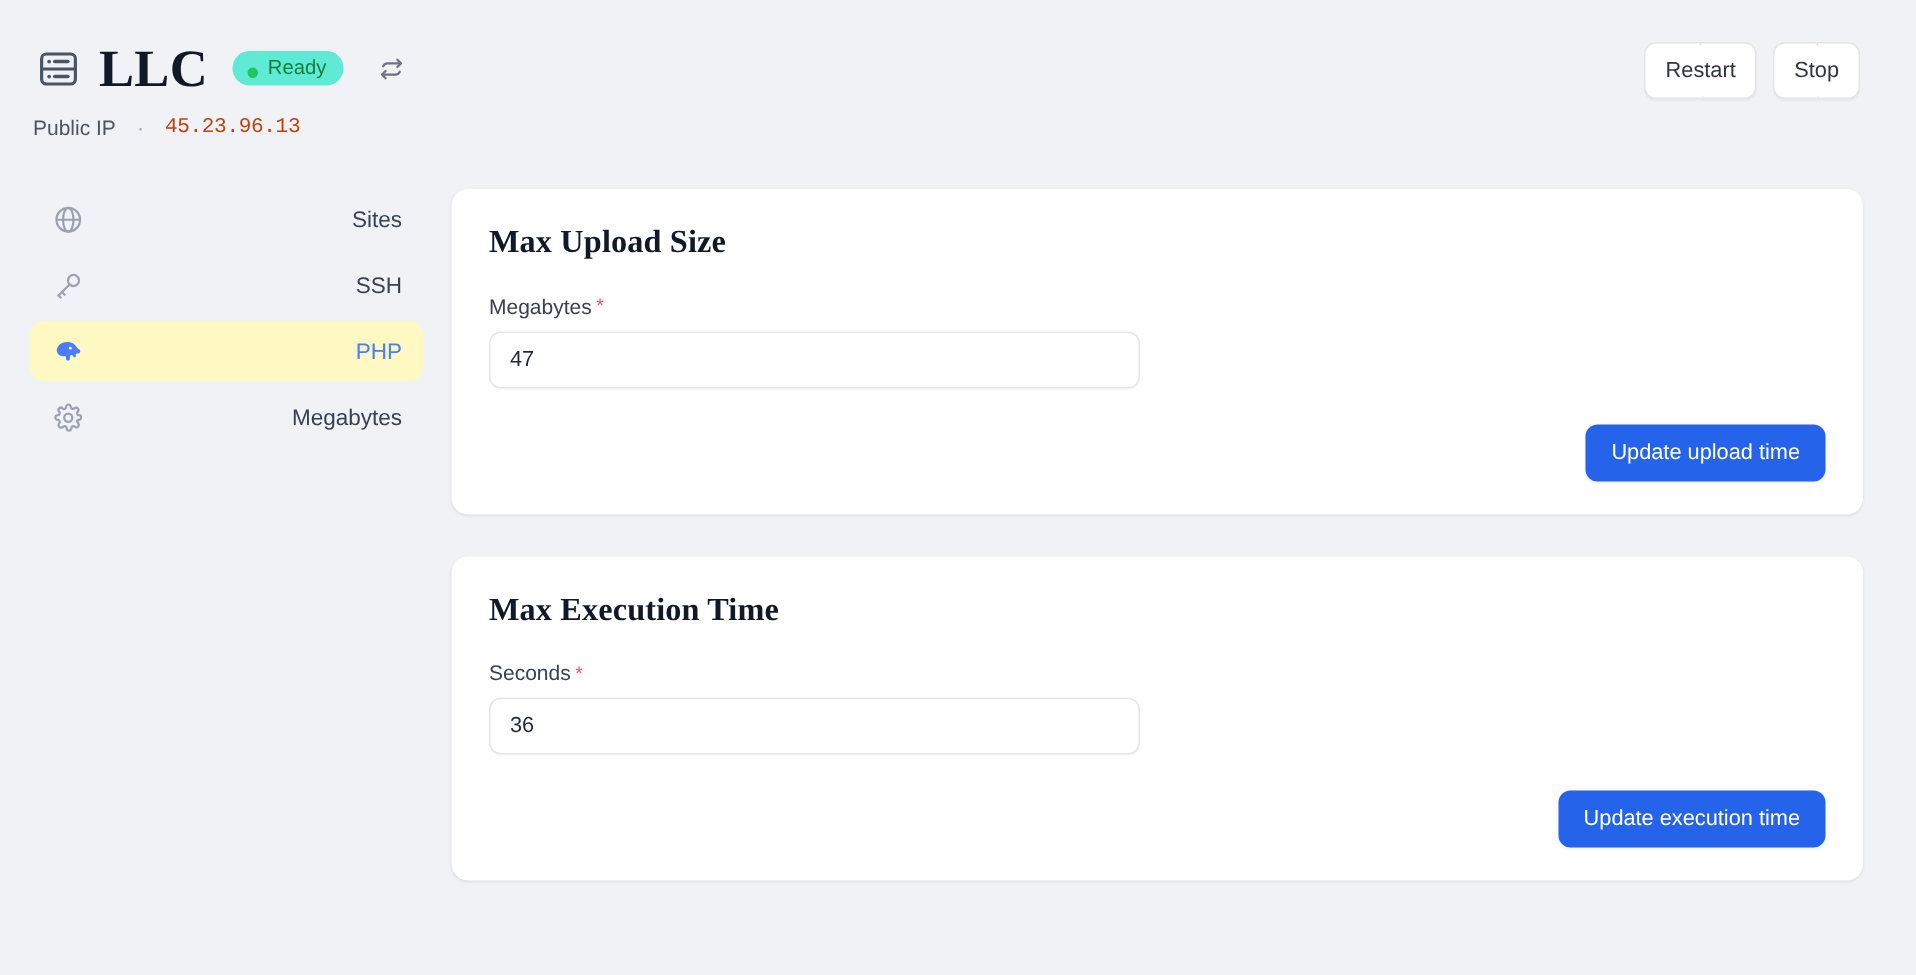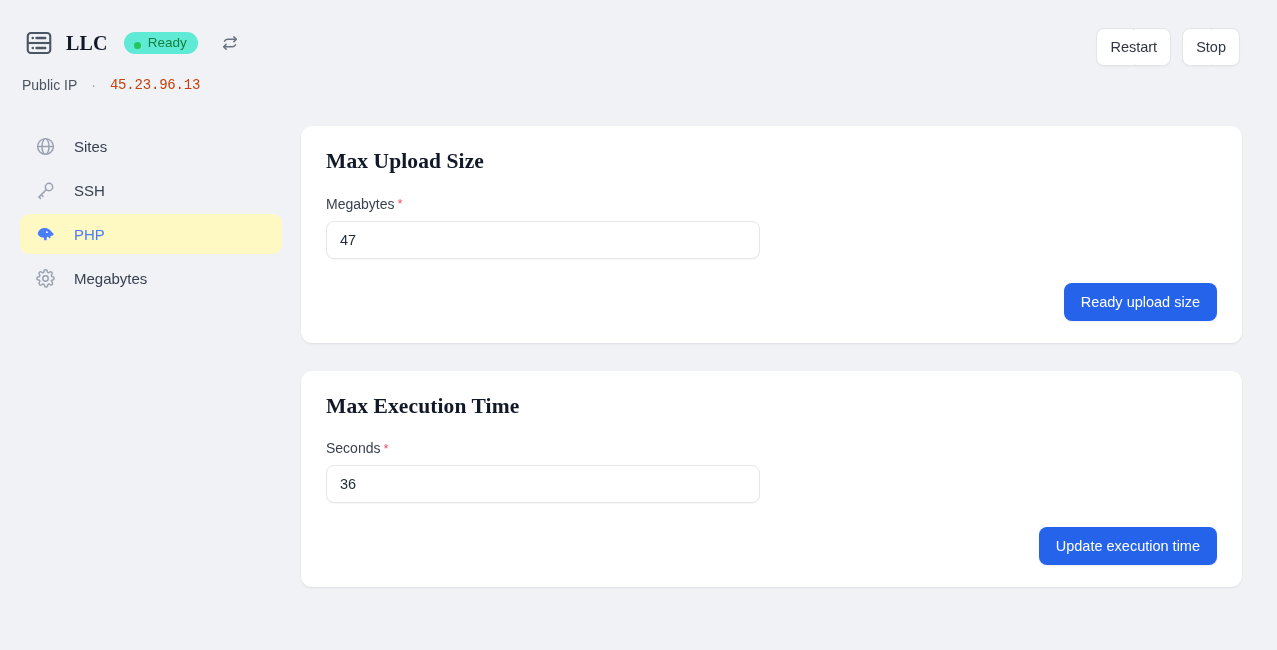--- a/index.html
+++ b/index.html
@@ -17,21 +17,21 @@
   .header {
     position: absolute; left: 0; top: 0; width: 1277px; height: 100px;
   }
   .brand-row {
     position: absolute; left: 24px; top: 28px;
     display: flex; align-items: center; gap: 12px;
   }
   .server-icon { width: 30px; height: 30px; color: #4b5563; flex: 0 0 auto; display:block; }
   .brand-title {
     font-family: "Liberation Serif", serif;
-    font-size: 20px; font-weight: 700; color: #111827;
+    font-size: 35px; font-weight: 700; color: #111827;
     letter-spacing: 0.2px; line-height: 1;
   }
   .status-badge {
     display: inline-flex; align-items: flex-end; gap: 7px;
     background: #5eead4; color: #15803d;
     border-radius: 999px; padding: 4px 11px 5px 10px;
     font-size: 13.5px; font-weight: 500; line-height: 1;
     margin-left: 4px;
   }
   .status-dot { width: 7px; height: 7px; border-radius: 50%; background: #22c55e; display:block; }
@@ -69,21 +69,21 @@
   .icon-red  { color: #ef4444; }
 
   
   .sidebar {
     position: absolute; left: 20px; top: 126px; width: 262px;
   }
   .nav-item {
     display: flex; align-items: center; gap: 18px;
     height: 40px; padding: 0 14px; margin-bottom: 4px;
     border-radius: 9px; cursor: pointer;
-    color: #374151; font-size: 15px;
+    color: #374151; font-size: 15px; justify-content: space-between;
   }
   .nav-item .nav-ico { width: 22px; height: 22px; flex: 0 0 22px; display:flex; align-items:center; justify-content:center; color:#9aa2b1; }
   .nav-item .nav-ico svg { width: 21px; height: 21px; display:block; }
   .nav-item.active { background: #fef9c3; }
   .nav-item.active .nav-label { color: #4a7dfc; }
   .nav-label { line-height: 1; }
 
   .php-ele { width: 24px; height: 24px; display:block; }
 
   
@@ -239,21 +239,21 @@
   <div class="content">
 
     <div class="card">
       <h2 class="card-title">Max Upload Size</h2>
       <div class="field-label">
         <span>Megabytes</span>
         <span class="req">*</span>
       </div>
       <input class="text-input" type="text" value="47" style="">
       <div class="card-actions">
-        <button class="primary-btn">Ready upload size</button>
+        <button class="primary-btn">Update upload time</button>
       </div>
     </div>
 
     <div class="card">
       <h2 class="card-title">Max Execution Time</h2>
       <div class="field-label">
         <span>Seconds</span>
         <span class="req">*</span>
       </div>
       <input class="text-input" type="text" value="36" style="">

